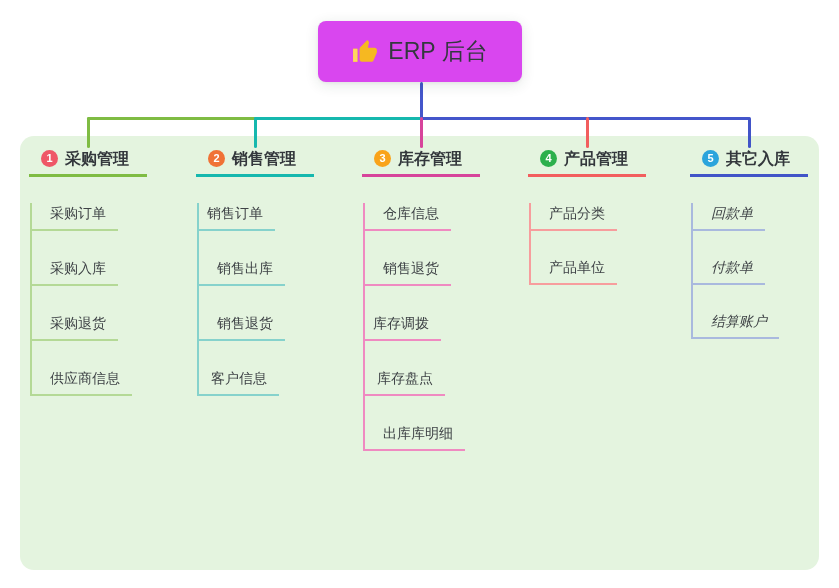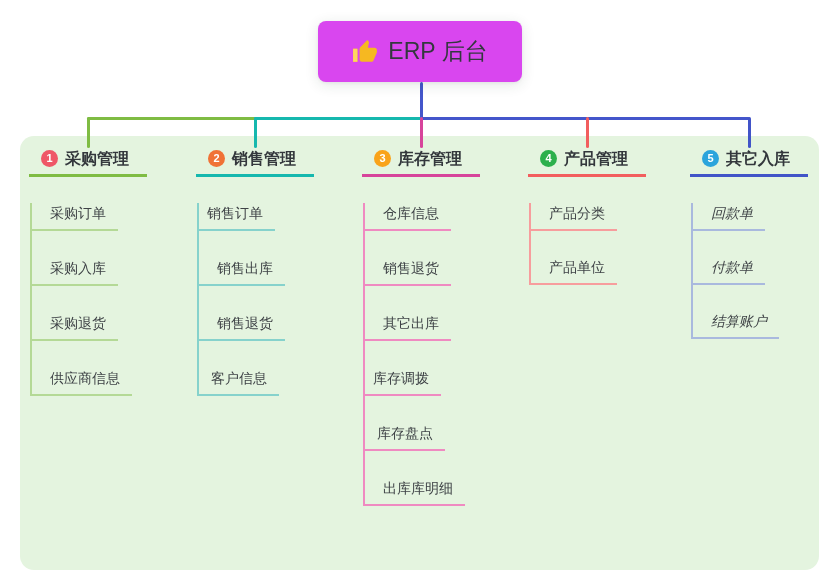--- a/index.html
+++ b/index.html
@@ -105,21 +105,20 @@
         </div>
       </div>
       <div class="branch-column" style="left: 362px; top: 148px;">
         <div class="branch-header" style="border-bottom-color: rgb(215, 68, 155); width: 106px;">
           <span class="branch-badge" style="background: rgb(249, 163, 26);">3</span>
           <span class="branch-label">库存管理</span>
         </div>
         <div class="branch-children" style="border-left-color: rgb(239, 138, 193);">
           <div class="child-node" style="border-bottom-color: rgb(239, 138, 193); margin-top: 26px;">仓库信息</div>
           <div class="child-node" style="border-bottom-color: rgb(239, 138, 193); margin-top: 27px;">销售退货</div>
-          <div class="child-node" style="border-bottom-color: rgb(239, 138, 193); margin-top: 27px;">其它出库</div>
           <div class="child-node" style="border-bottom-color: rgb(239, 138, 193); margin-top: 27px; padding-left: 8px;">库存调拨</div>
           <div class="child-node" style="border-bottom-color: rgb(239, 138, 193); margin-top: 27px; padding-left: 12px;">库存盘点</div>
           <div class="child-node" style="border-bottom-color: rgb(239, 138, 193); margin-top: 27px;">出库库明细</div>
         </div>
       </div>
       <div class="branch-column" style="left: 528px; top: 148px;">
         <div class="branch-header" style="border-bottom-color: rgb(242, 94, 94); width: 106px;">
           <span class="branch-badge" style="background: rgb(44, 176, 76);">4</span>
           <span class="branch-label">产品管理</span>
         </div>

